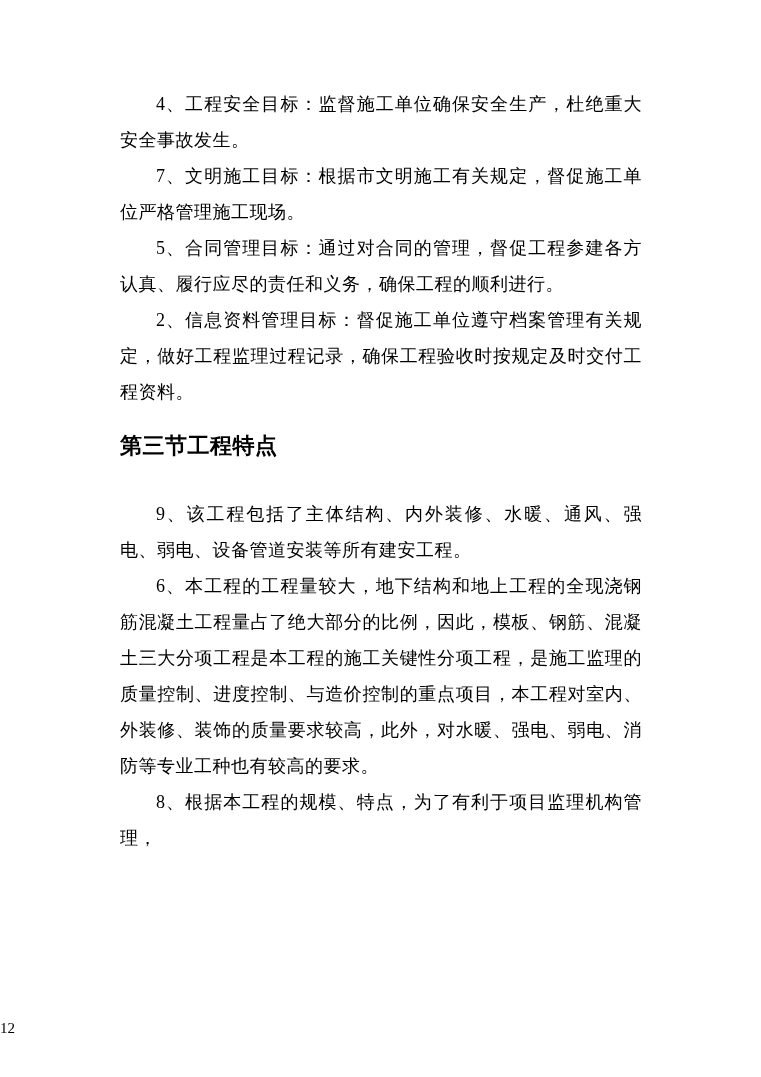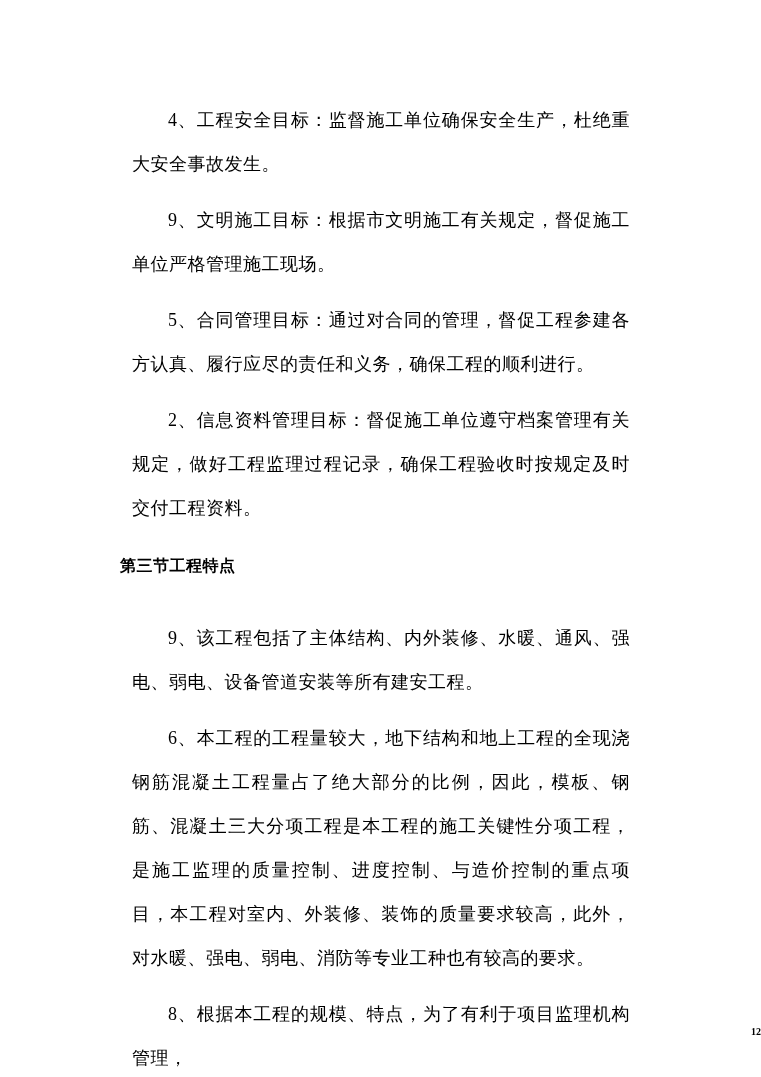--- a/index.html
+++ b/index.html
@@ -16,56 +16,55 @@
       font-family: "Liberation Serif", "DejaVu Serif", serif;
       color: #000000;
     }
     .content {
       position: absolute;
       left: 120px;
       top: 86px;
       width: 522px;
     }
     .para {
-      margin: 12px;
+      margin: 0;
       font-size: 18px;
-      line-height: 44px;
+      line-height: 36px;
       text-align: justify;
       text-justify: inter-ideograph;
       text-indent: 36px;
       letter-spacing: 0.5px;
       word-break: break-all;
     }
     .heading {
       margin: 14px 0 28px 0;
-      font-size: 16px;
+      font-size: 22px;
       font-weight: bold;
       line-height: 44px;
       letter-spacing: 0.5px;
     }
     .page-number {
       position: absolute;
       bottom: 40px;
       left: 0;
       width: 100%;
-      text-align: right;
-      font-size: 10px;
+      text-align: left;
+      font-size: 15px;
       color: #000000;
-      font-weight: bold;
     }
   </style>
 </head>
 <body>
 
 <div class="page">
   <div class="content">
 
     <p class="para">4、工程安全目标：监督施工单位确保安全生产，杜绝重大安全事故发生。</p>
 
-    <p class="para">9、文明施工目标：根据市文明施工有关规定，督促施工单位严格管理施工现场。</p>
+    <p class="para">7、文明施工目标：根据市文明施工有关规定，督促施工单位严格管理施工现场。</p>
 
     <p class="para">5、合同管理目标：通过对合同的管理，督促工程参建各方认真、履行应尽的责任和义务，确保工程的顺利进行。</p>
 
     <p class="para">2、信息资料管理目标：督促施工单位遵守档案管理有关规定，做好工程监理过程记录，确保工程验收时按规定及时交付工程资料。</p>
 
     <h2 class="heading">第三节工程特点</h2>
 
     <p class="para">9、该工程包括了主体结构、内外装修、水暖、通风、强电、弱电、设备管道安装等所有建安工程。</p>
 
     <p class="para">6、本工程的工程量较大，地下结构和地上工程的全现浇钢筋混凝土工程量占了绝大部分的比例，因此，模板、钢筋、混凝土三大分项工程是本工程的施工关键性分项工程，是施工监理的质量控制、进度控制、与造价控制的重点项目，本工程对室内、外装修、装饰的质量要求较高，此外，对水暖、强电、弱电、消防等专业工种也有较高的要求。</p>

